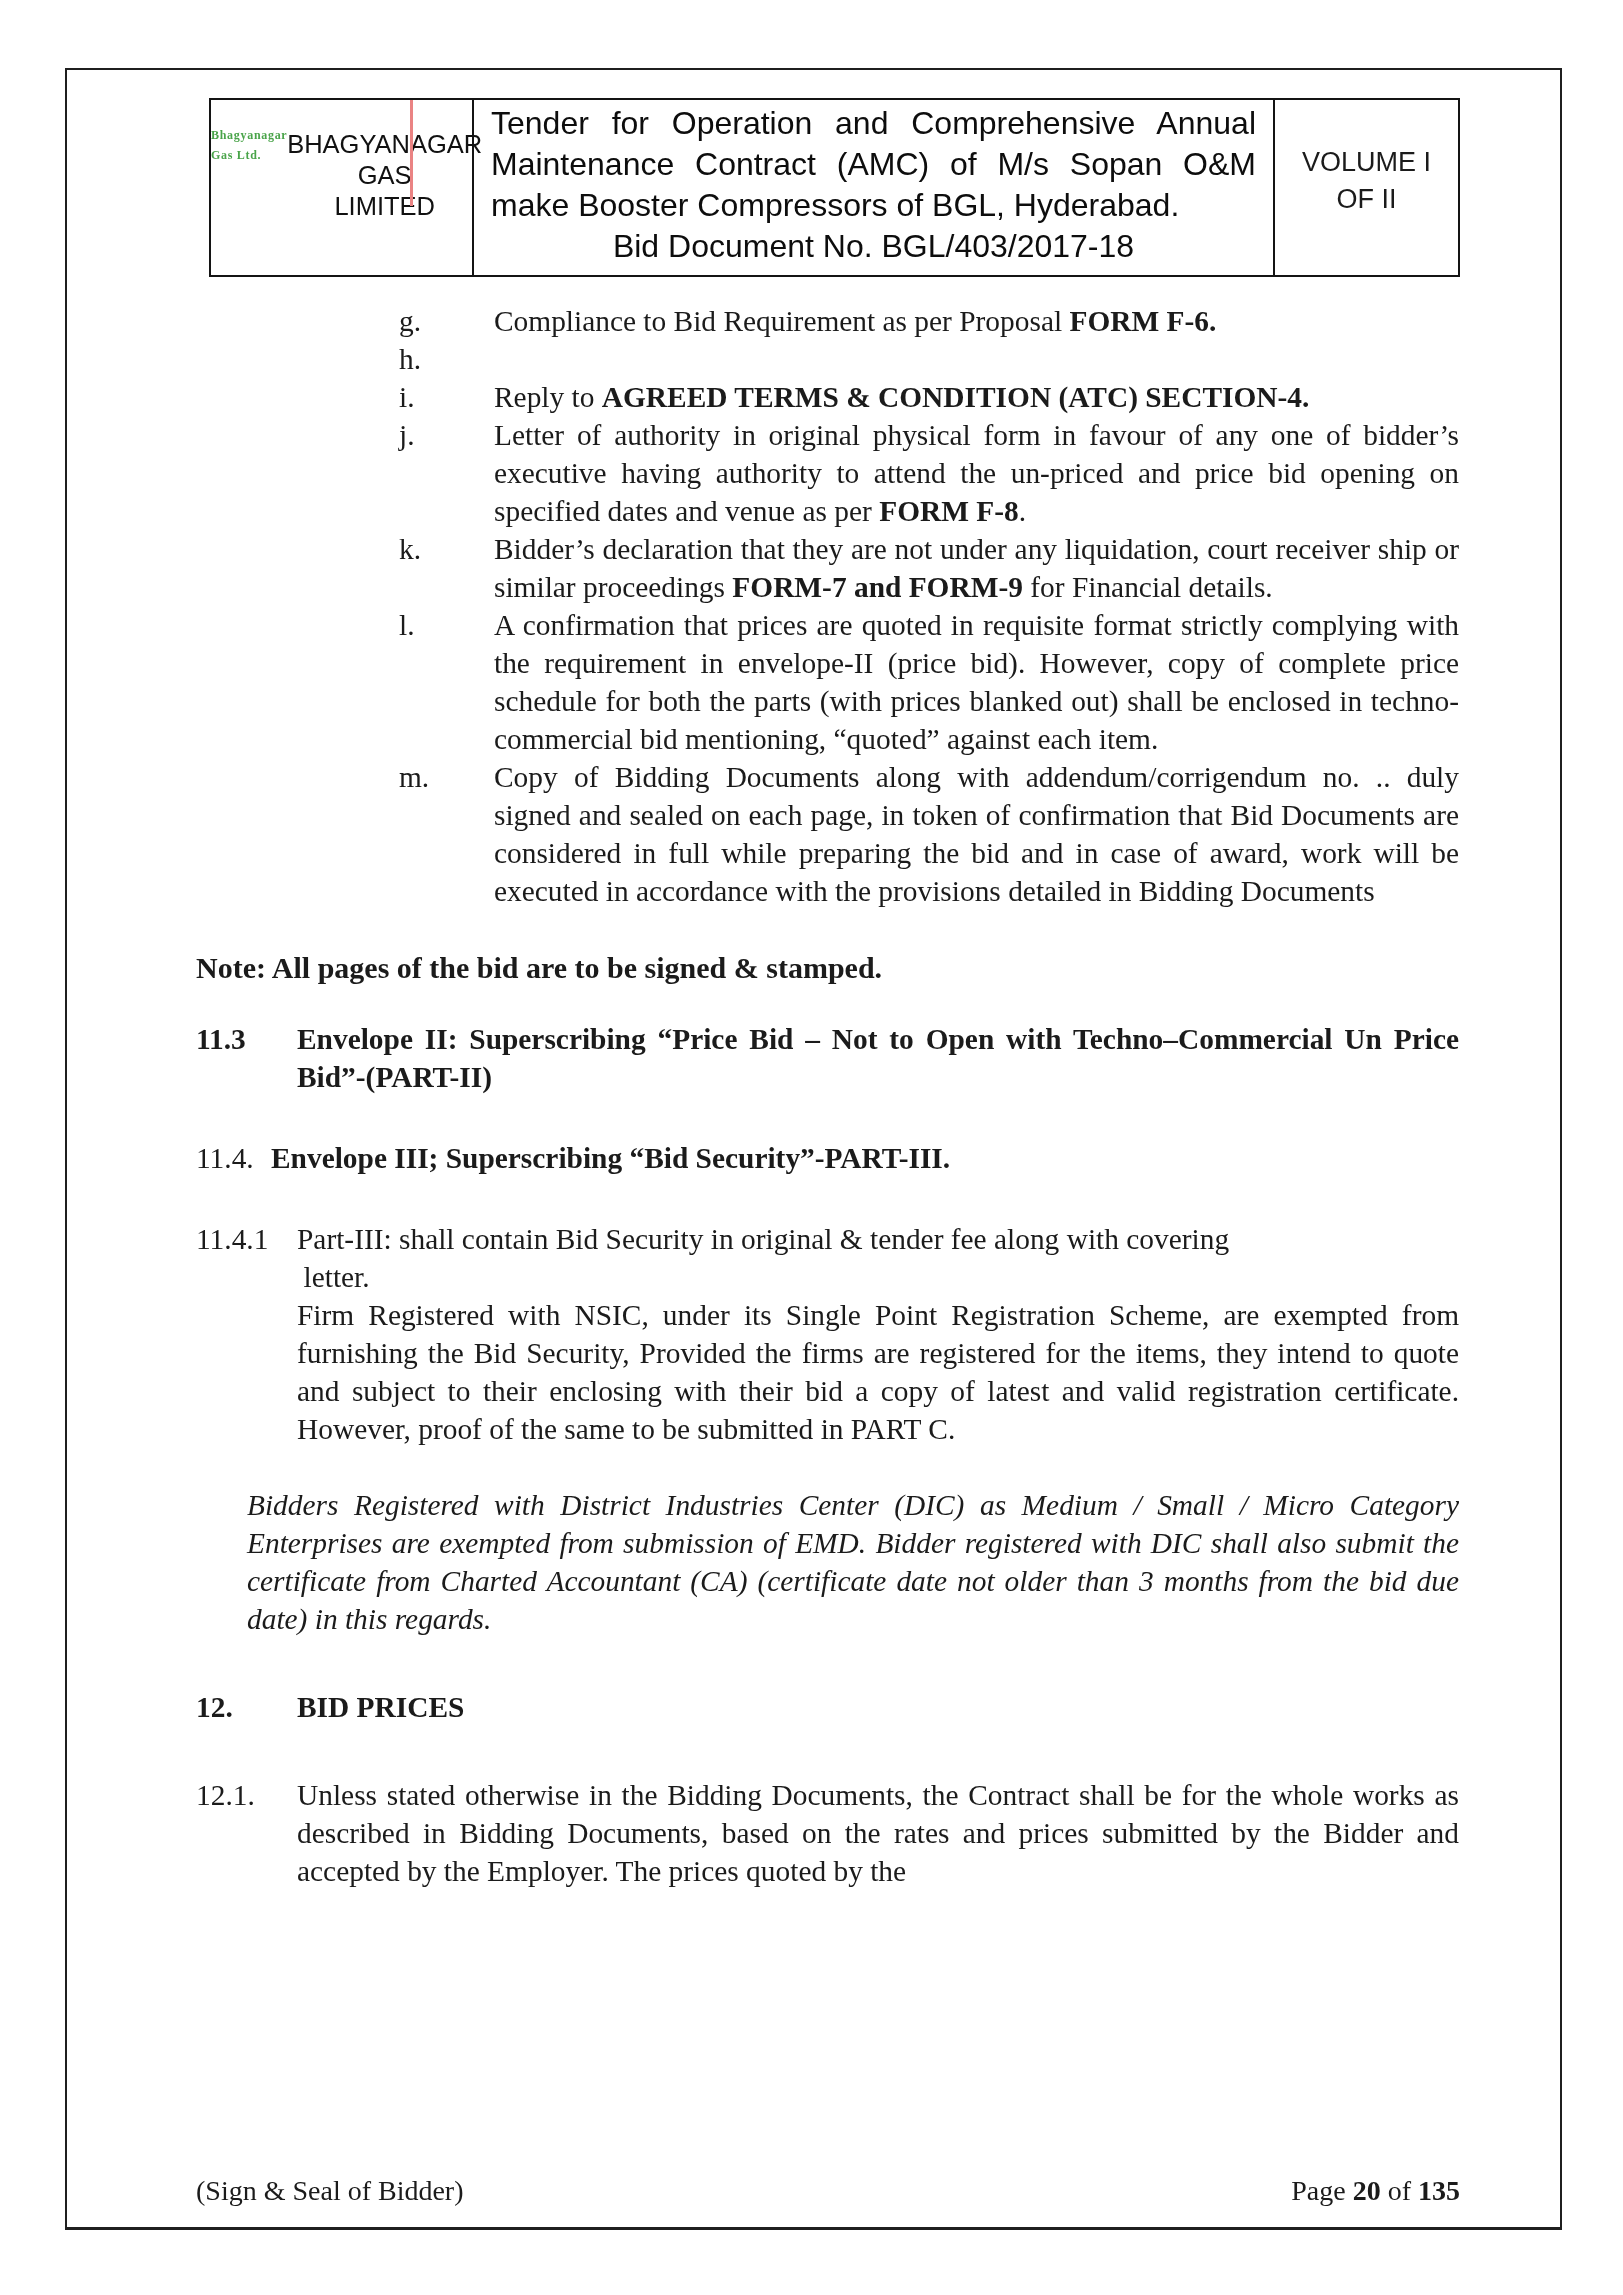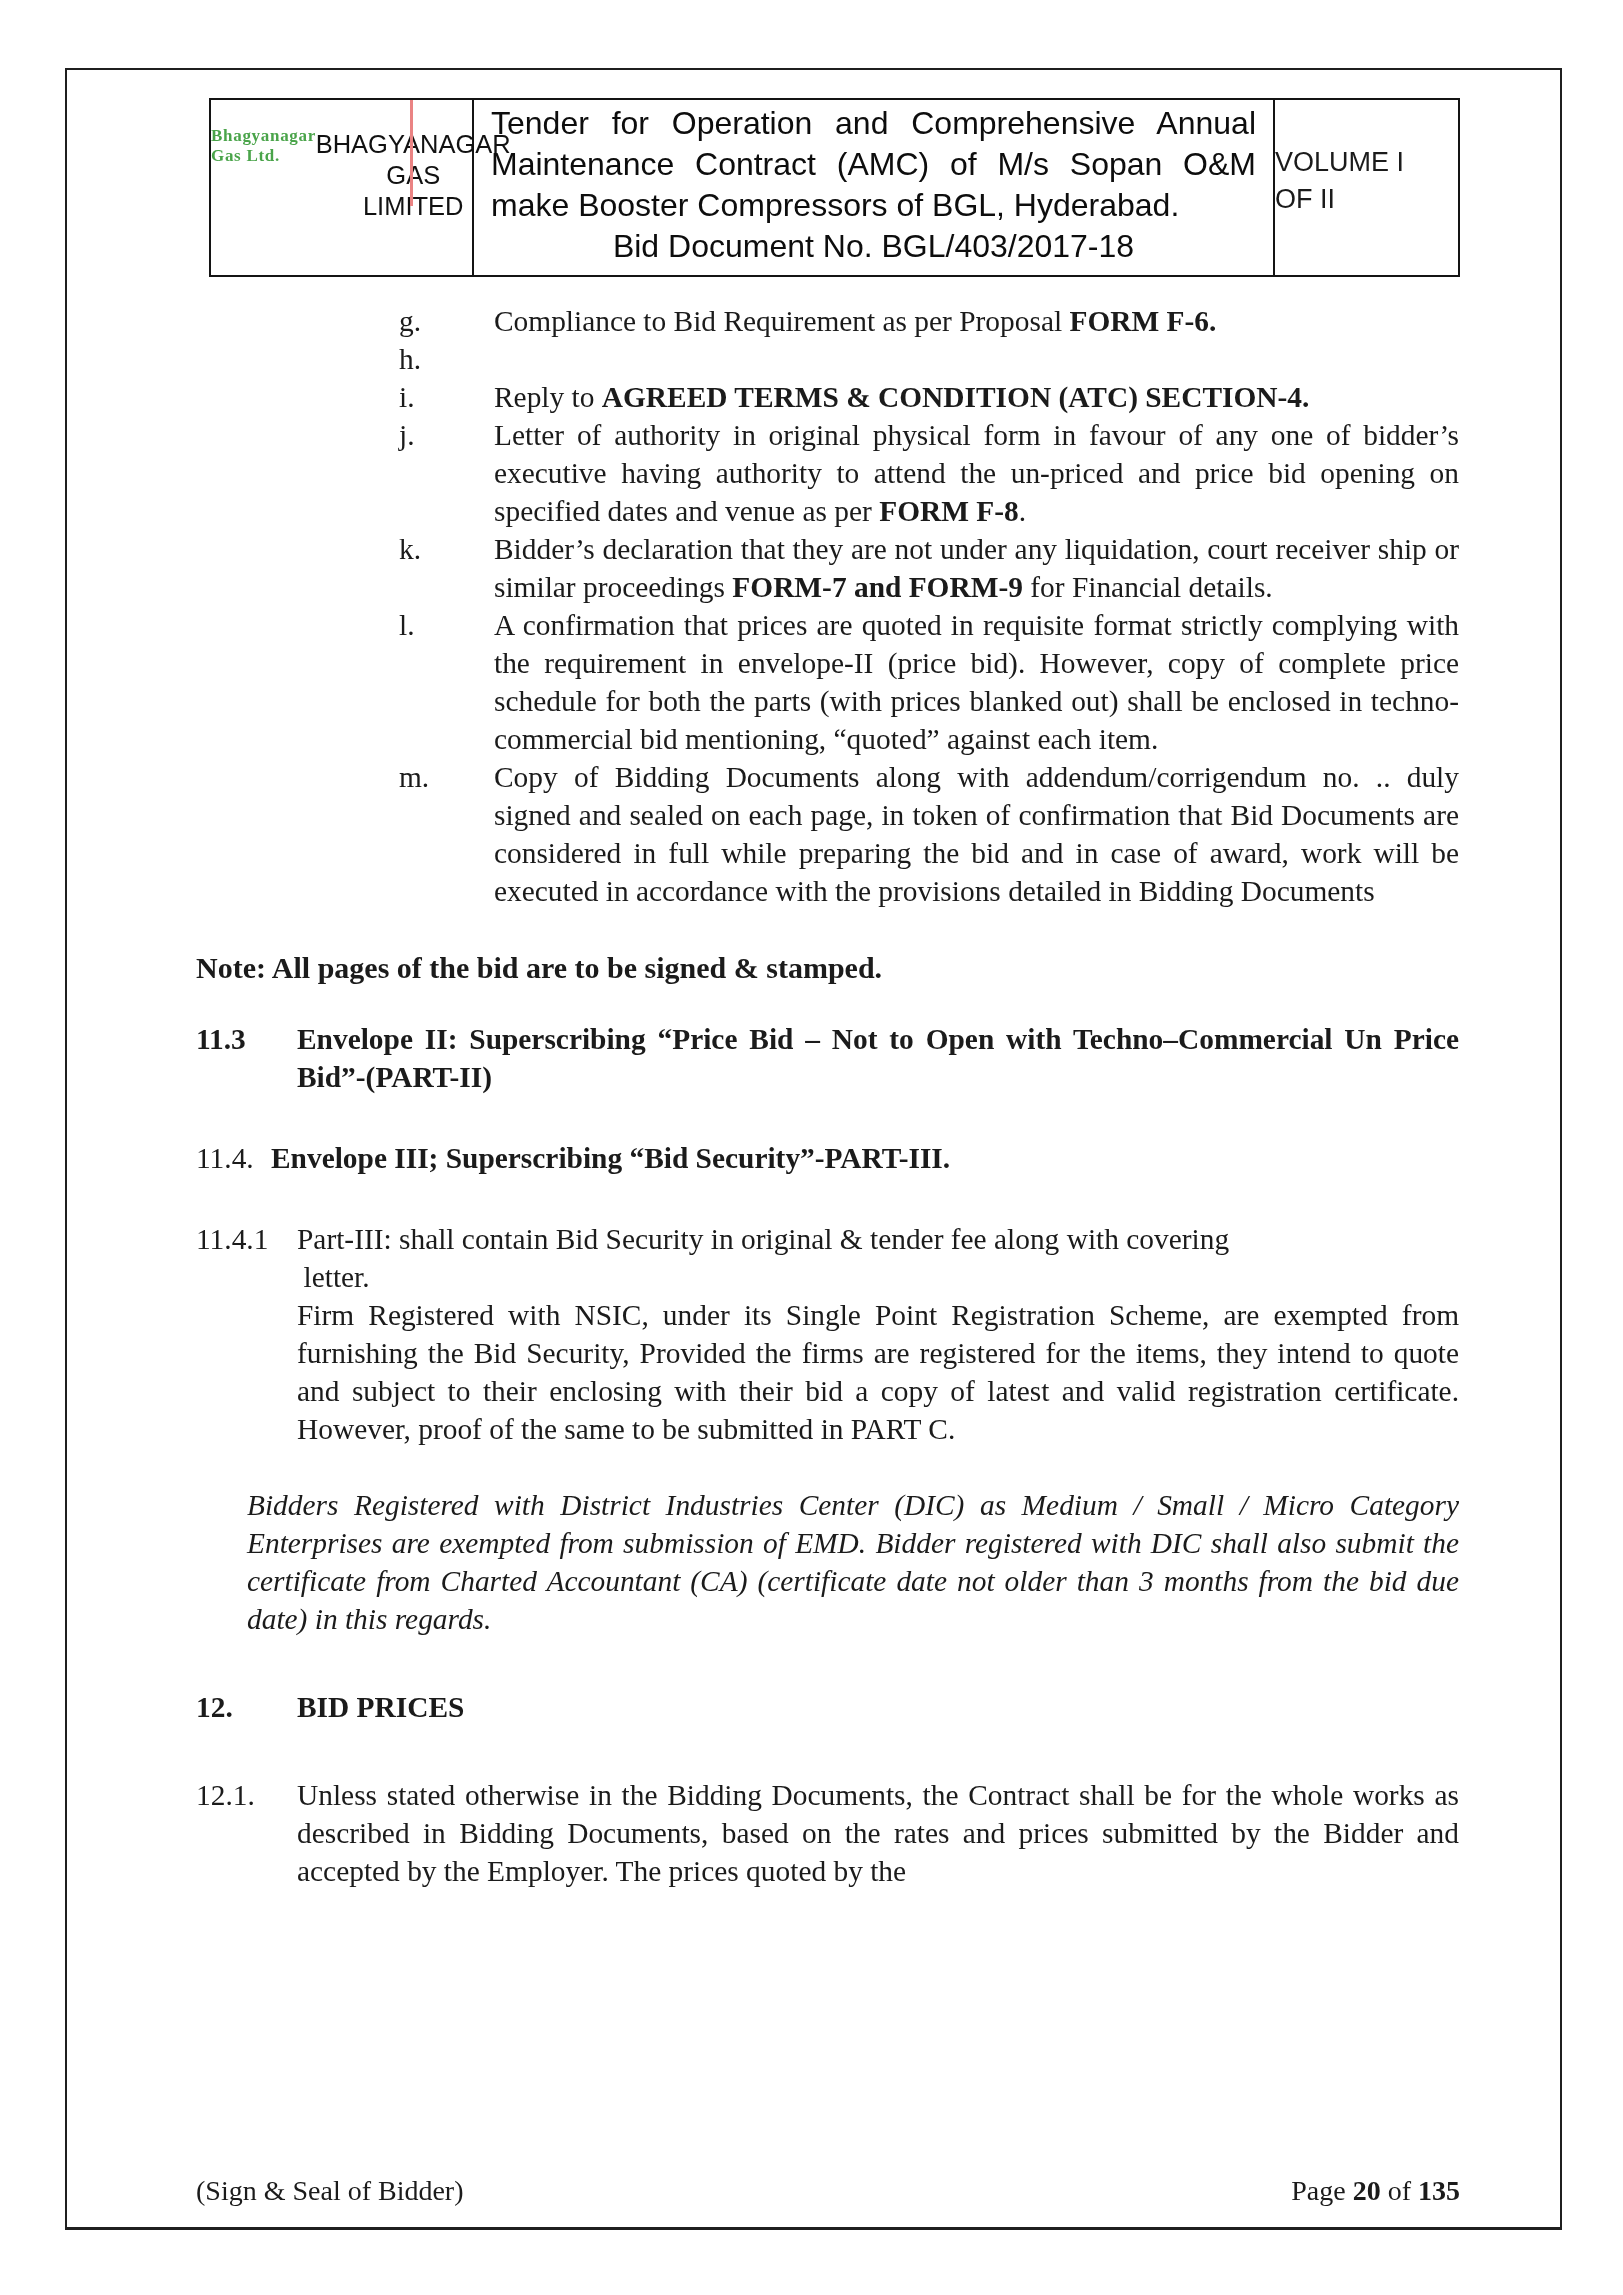--- a/index.html
+++ b/index.html
@@ -35,21 +35,21 @@
     padding-top:25px;
   }
   .red-line{
     position:absolute;top:0;right:59px;
     width:2.6px;height:106px;
     background:#ea8383;
   }
   .logo-caption{
     font-family:"Liberation Serif", serif;
     font-weight:bold;
-    font-size:17px;line-height:19.6px;
+    font-size:12px;line-height:19.6px;
     color:#4aa44a;
     letter-spacing:0.7px;
     margin-top:1.3px;
   }
   .company-name{
     font-family:"Liberation Sans", sans-serif;
     font-size:25.5px;line-height:31px;
     color:#111;text-align:center;
     margin-top:3.9px;
   }
@@ -61,20 +61,21 @@
     color:#0d0d0d;
     padding:3.3px 17px 0 17px;
   }
   .tline{display:block;text-align:justify;text-align-last:justify;}
   .tline.left{text-align:right;text-align-last:left;}
   .tline.center{text-align:center;text-align-last:center;}
   .cell-volume{
     width:183px;flex:none;
     font-family:"Liberation Sans", sans-serif;
     font-size:27px;line-height:37px;
+    text-align:center;
     padding-top:44px;
   }
   
   .content{
     position:absolute;left:196px;top:302px;width:1263px;
     font-size:29.4px;line-height:38px;
   }
   .li{display:flex;}
   .li-letter{flex:none;margin-left:203px;width:95px;}
   .li-text{flex:1;text-align:justify;text-justify:inter-word;}

